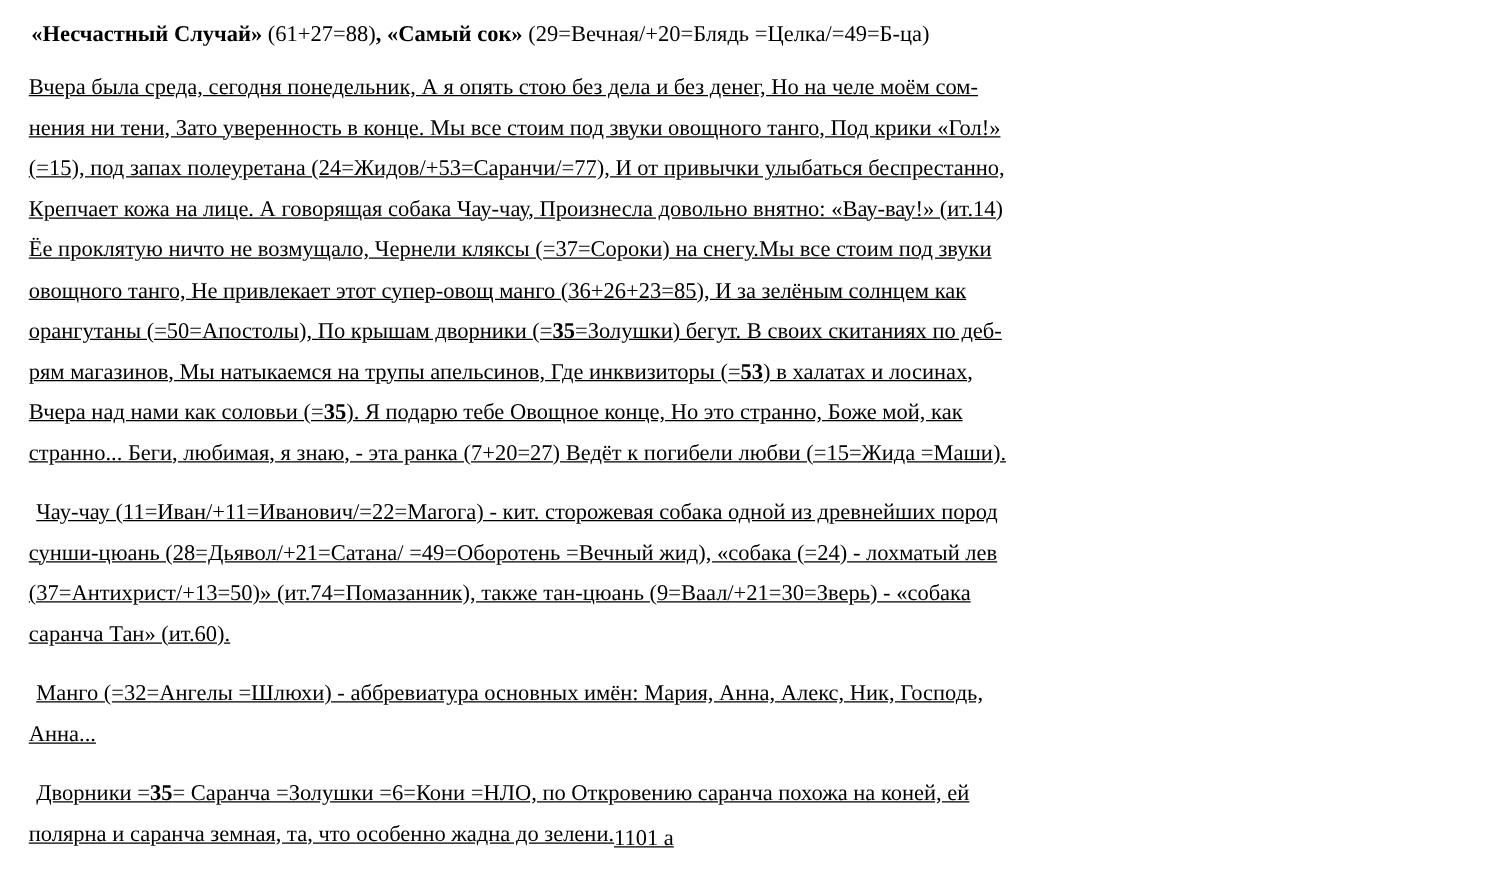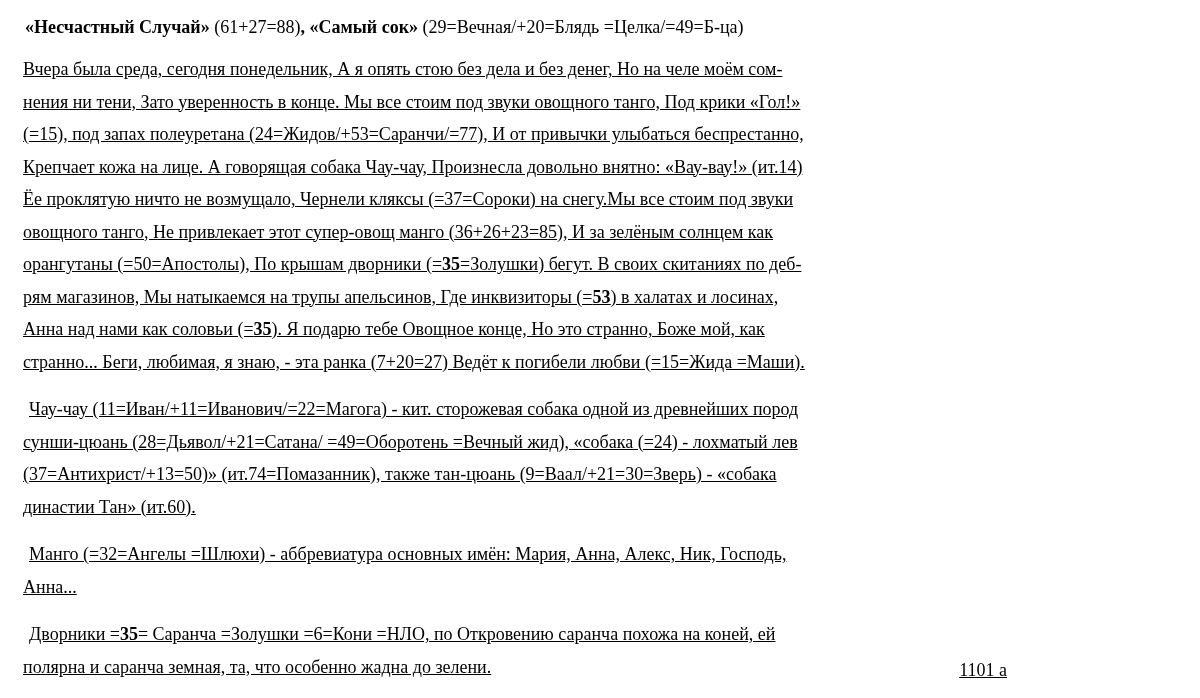--- a/index.html
+++ b/index.html
@@ -28,21 +28,21 @@
   .para { margin: 15px; text-decoration: underline; }
   .para-lyrics { margin-top: 5px; }
   .para-chow { margin-top: 8px; }
   .line {
     white-space: pre;
     text-align: left;
   }
   .line.indent { text-indent: 6px; }
   .line.flex-line {
     display: flex;
-    justify-content: space-between;
+    justify-content: flex-start;
     align-items: baseline;
     white-space: pre;
   }
   .run { font-weight: normal; }
   .run.bold { font-weight: bold; }
   .page-num {
     position: relative;
     top: 3px;
     padding-right: 8px;
   }
@@ -54,28 +54,28 @@
   <div class="h-line"><span class="run bold">«Несчастный Случай»</span><span class="run"> (61+27=88)</span><span class="run bold">, «Самый сок»</span><span class="run"> (29=Вечная/+20=Блядь =Целка/=49=Б-ца)</span></div>
   <div class="para para-lyrics">
       <div class="line"><span class="run">Вчера была среда, сегодня понедельник, А я опять стою без дела и без денег, Но на челе моём сом-</span></div>
       <div class="line"><span class="run">нения ни тени, Зато уверенность в конце. Мы все стоим под звуки овощного танго, Под крики «Гол!»</span></div>
       <div class="line"><span class="run">(=15), под запах полеуретана (24=Жидов/+53=Саранчи/=77), И от привычки улыбаться беспрестанно,</span></div>
       <div class="line"><span class="run">Крепчает кожа на лице. А говорящая собака Чау-чау, Произнесла довольно внятно: «Вау-вау!» (ит.14)</span></div>
       <div class="line"><span class="run">Ёе проклятую ничто не возмущало, Чернели кляксы (=37=Сороки) на снегу.Мы все стоим под звуки</span></div>
       <div class="line"><span class="run">овощного танго, Не привлекает этот супер-овощ манго (36+26+23=85), И за зелёным солнцем как</span></div>
       <div class="line"><span class="run">орангутаны (=50=Апостолы), По крышам дворники (=</span><span class="run bold">35</span><span class="run">=Золушки) бегут. В своих скитаниях по деб-</span></div>
       <div class="line"><span class="run">рям магазинов, Мы натыкаемся на трупы апельсинов, Где инквизиторы (=</span><span class="run bold">53</span><span class="run">) в халатах и лосинах,</span></div>
-      <div class="line"><span class="run">Анна над нами как соловьи (=</span><span class="run bold">35</span><span class="run">). Я подарю тебе Овощное конце, Но это странно, Боже мой, как</span></div>
+      <div class="line"><span class="run">Вчера над нами как соловьи (=</span><span class="run bold">35</span><span class="run">). Я подарю тебе Овощное конце, Но это странно, Боже мой, как</span></div>
       <div class="line"><span class="run">странно... Беги, любимая, я знаю, - эта ранка (7+20=27) Ведёт к погибели любви (=15=Жида =Маши).</span></div>
     </div>
   <div class="para para-chow">
       <div class="line indent"><span class="run">Чау-чау (11=Иван/+11=Иванович/=22=Магога) - кит. сторожевая собака одной из древнейших пород</span></div>
       <div class="line"><span class="run">сунши-цюань (28=Дьявол/+21=Сатана/ =49=Оборотень =Вечный жид), «собака (=24) - лохматый лев</span></div>
       <div class="line"><span class="run">(37=Антихрист/+13=50)» (ит.74=Помазанник), также тан-цюань (9=Ваал/+21=30=Зверь) - «собака</span></div>
-      <div class="line"><span class="run">династии Тан» (ит.60).</span></div>
+      <div class="line"><span class="run">саранча Тан» (ит.60).</span></div>
     </div>
   <div class="para">
       <div class="line indent"><span class="run">Манго (=32=Ангелы =Шлюхи) - аббревиатура основных имён: Мария, Анна, Алекс, Ник, Господь,</span></div>
       <div class="line"><span class="run">Анна...</span></div>
     </div>
   <div class="para">
       <div class="line indent"><span class="run">Дворники =</span><span class="run bold">35</span><span class="run">= Саранча =Золушки =6=Кони =НЛО, по Откровению саранча похожа на коней, ей</span></div>
       <div class="line flex-line"><span><span class="run">полярна и саранча земная, та, что особенно жадна до зелени.</span></span><span class="page-num">1101 а</span></div>
     </div>
 </div>

